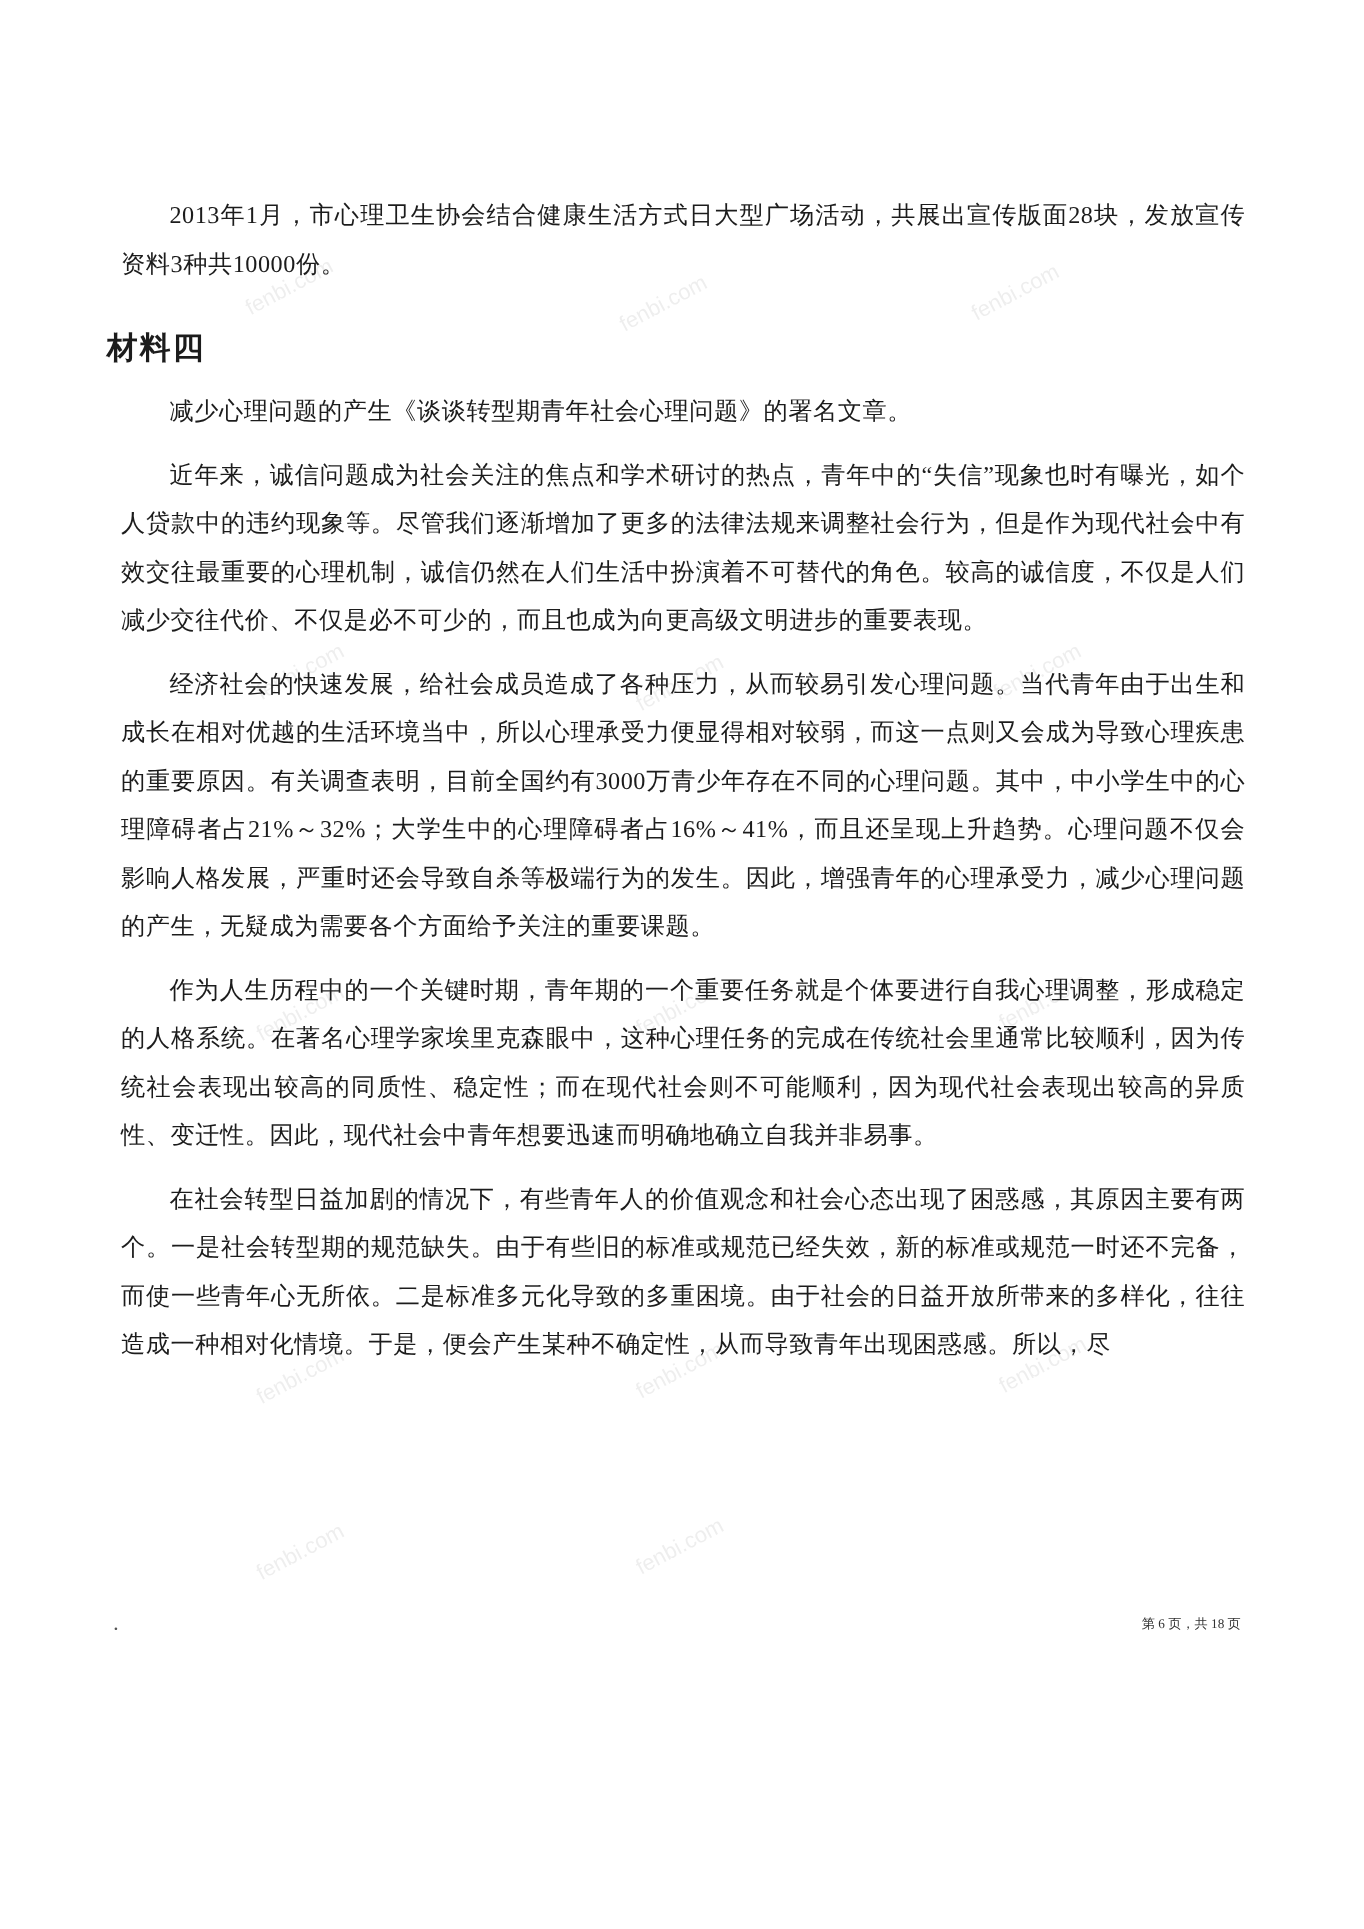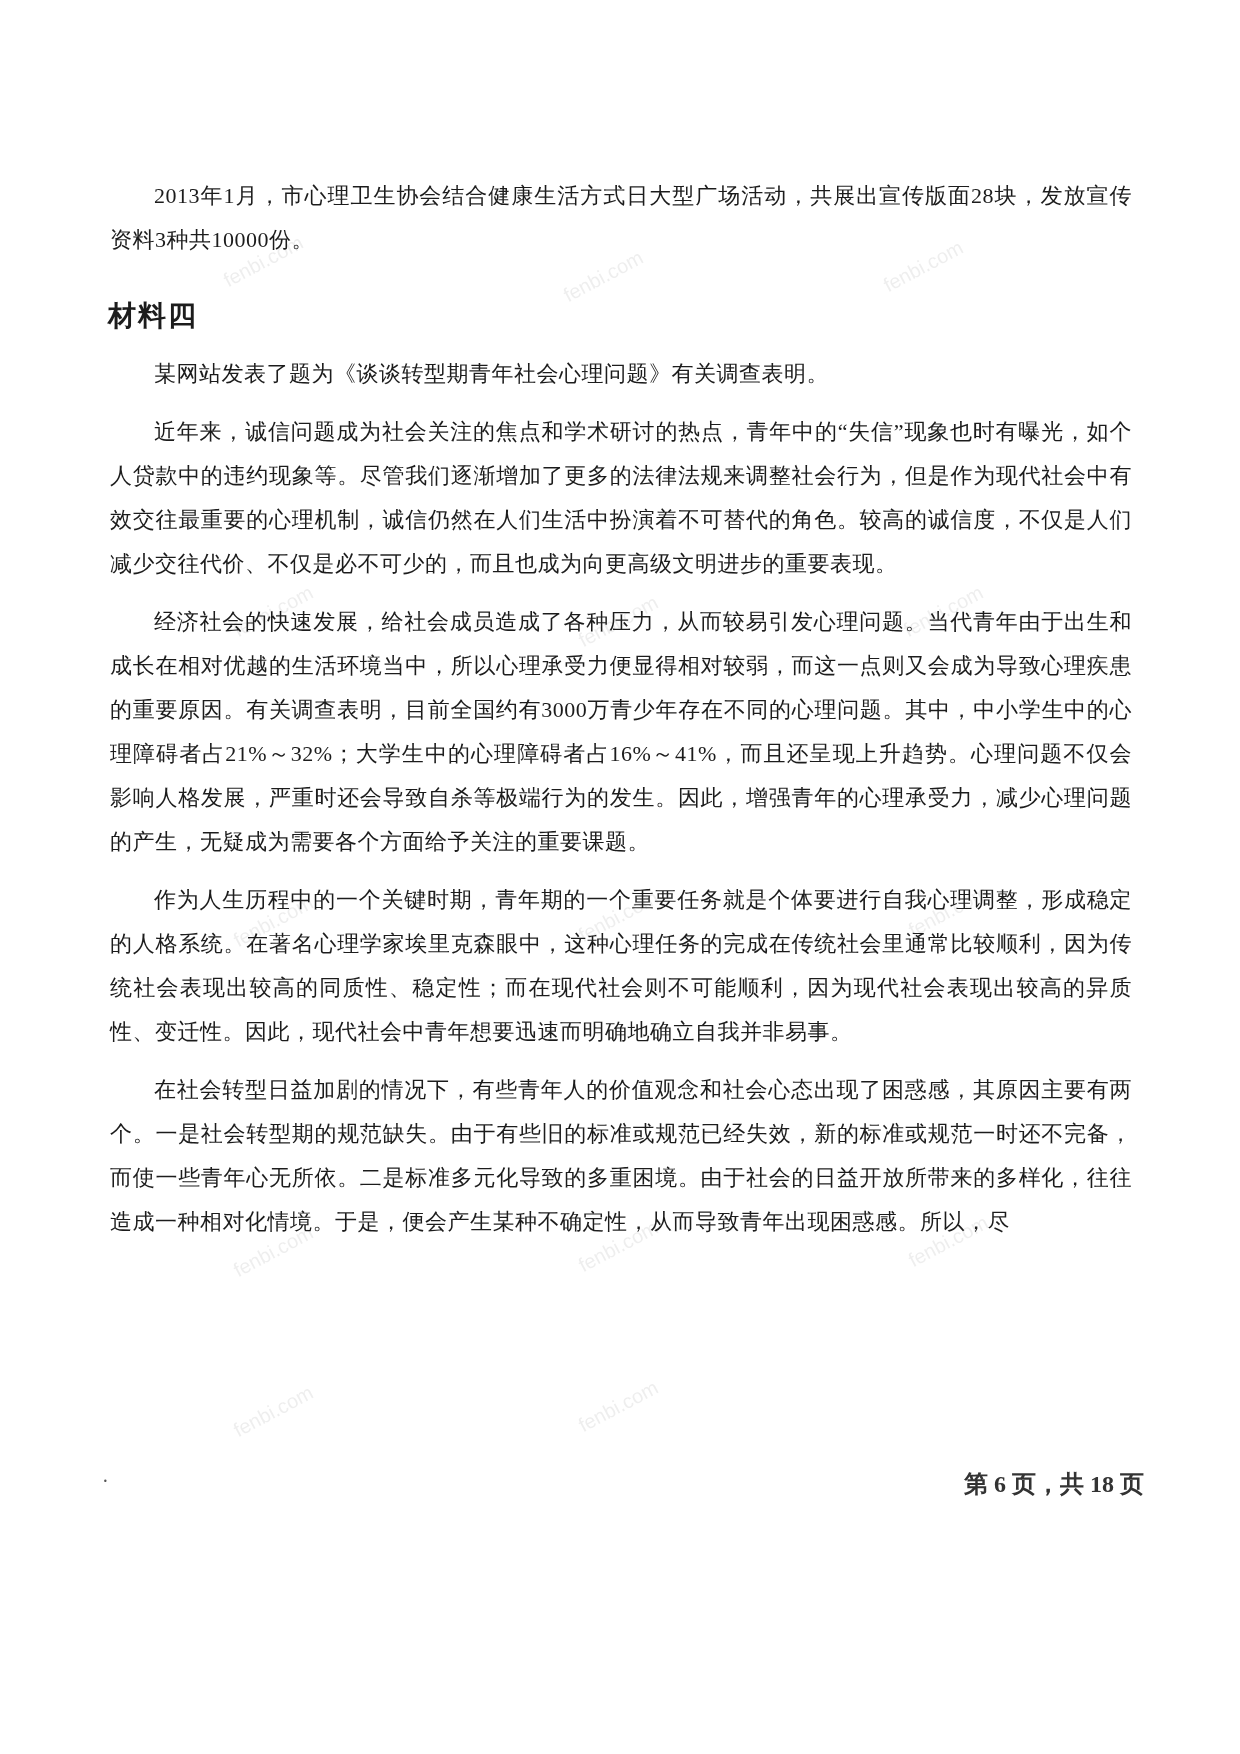--- a/index.html
+++ b/index.html
@@ -25,21 +25,21 @@
   }
   .para {
     margin: 14px;
     font-size: 22px;
     line-height: 44px;
     text-align: justify;
     text-indent: 2em;
     letter-spacing: 0.5px;
   }
   .section-heading {
-    margin: 34px 0 16px 12px;
+    margin: 34px 0 16px 1px;
     font-size: 28px;
     font-weight: bold;
     line-height: 40px;
     font-family: "Liberation Sans", "DejaVu Sans", sans-serif;
     letter-spacing: 2px;
   }
   .footer {
     position: absolute;
     left: 96px;
     right: 96px;
@@ -50,25 +50,24 @@
   }
   .footer .left-dot {
     position: absolute;
     left: 6px;
     top: 2px;
     font-size: 20px;
     color: #555;
   }
   .footer .page-indicator {
     position: absolute;
-    right: 0;
+    right: 16px;
     top: 0;
-    font-size: 24px;
+    font-size: 12px;
     font-family: "Liberation Serif", "DejaVu Serif", serif;
-    font-weight: bold;
   }
   .wm {
     position: absolute;
     font-family: "Liberation Sans", "DejaVu Sans", sans-serif;
     font-size: 20px;
     color: rgba(120, 120, 120, 0.13);
     transform: rotate(-28deg);
     white-space: nowrap;
     pointer-events: none;
     user-select: none;
@@ -93,21 +92,21 @@
   <span class="wm" style="left:905px; top:1230px;">fenbi.com</span>
   <span class="wm" style="left:230px; top:1400px;">fenbi.com</span>
   <span class="wm" style="left:575px; top:1395px;">fenbi.com</span>
 
   <div class="content">
 
     <p class="para">2013年1月，市心理卫生协会结合健康生活方式日大型广场活动，共展出宣传版面28块，发放宣传资料3种共10000份。</p>
 
     <h2 class="section-heading">材料四</h2>
 
-    <p class="para">某网站发表了题为《谈谈转型期青年社会心理问题》有关调查表明。</p>
+    <p class="para">减少心理问题的产生《谈谈转型期青年社会心理问题》的署名文章。</p>
     <p class="para">近年来，诚信问题成为社会关注的焦点和学术研讨的热点，青年中的“失信”现象也时有曝光，如个人贷款中的违约现象等。尽管我们逐渐增加了更多的法律法规来调整社会行为，但是作为现代社会中有效交往最重要的心理机制，诚信仍然在人们生活中扮演着不可替代的角色。较高的诚信度，不仅是人们减少交往代价、不仅是必不可少的，而且也成为向更高级文明进步的重要表现。</p>
     <p class="para">经济社会的快速发展，给社会成员造成了各种压力，从而较易引发心理问题。当代青年由于出生和成长在相对优越的生活环境当中，所以心理承受力便显得相对较弱，而这一点则又会成为导致心理疾患的重要原因。有关调查表明，目前全国约有3000万青少年存在不同的心理问题。其中，中小学生中的心理障碍者占21%～32%；大学生中的心理障碍者占16%～41%，而且还呈现上升趋势。心理问题不仅会影响人格发展，严重时还会导致自杀等极端行为的发生。因此，增强青年的心理承受力，减少心理问题的产生，无疑成为需要各个方面给予关注的重要课题。</p>
     <p class="para">作为人生历程中的一个关键时期，青年期的一个重要任务就是个体要进行自我心理调整，形成稳定的人格系统。在著名心理学家埃里克森眼中，这种心理任务的完成在传统社会里通常比较顺利，因为传统社会表现出较高的同质性、稳定性；而在现代社会则不可能顺利，因为现代社会表现出较高的异质性、变迁性。因此，现代社会中青年想要迅速而明确地确立自我并非易事。</p>
     <p class="para">在社会转型日益加剧的情况下，有些青年人的价值观念和社会心态出现了困惑感，其原因主要有两个。一是社会转型期的规范缺失。由于有些旧的标准或规范已经失效，新的标准或规范一时还不完备，而使一些青年心无所依。二是标准多元化导致的多重困境。由于社会的日益开放所带来的多样化，往往造成一种相对化情境。于是，便会产生某种不确定性，从而导致青年出现困惑感。所以，尽</p>
 
   </div>
 
   <div class="footer">
     <span class="left-dot">·</span>
     <span class="page-indicator">第 6 页，共 18 页</span>

